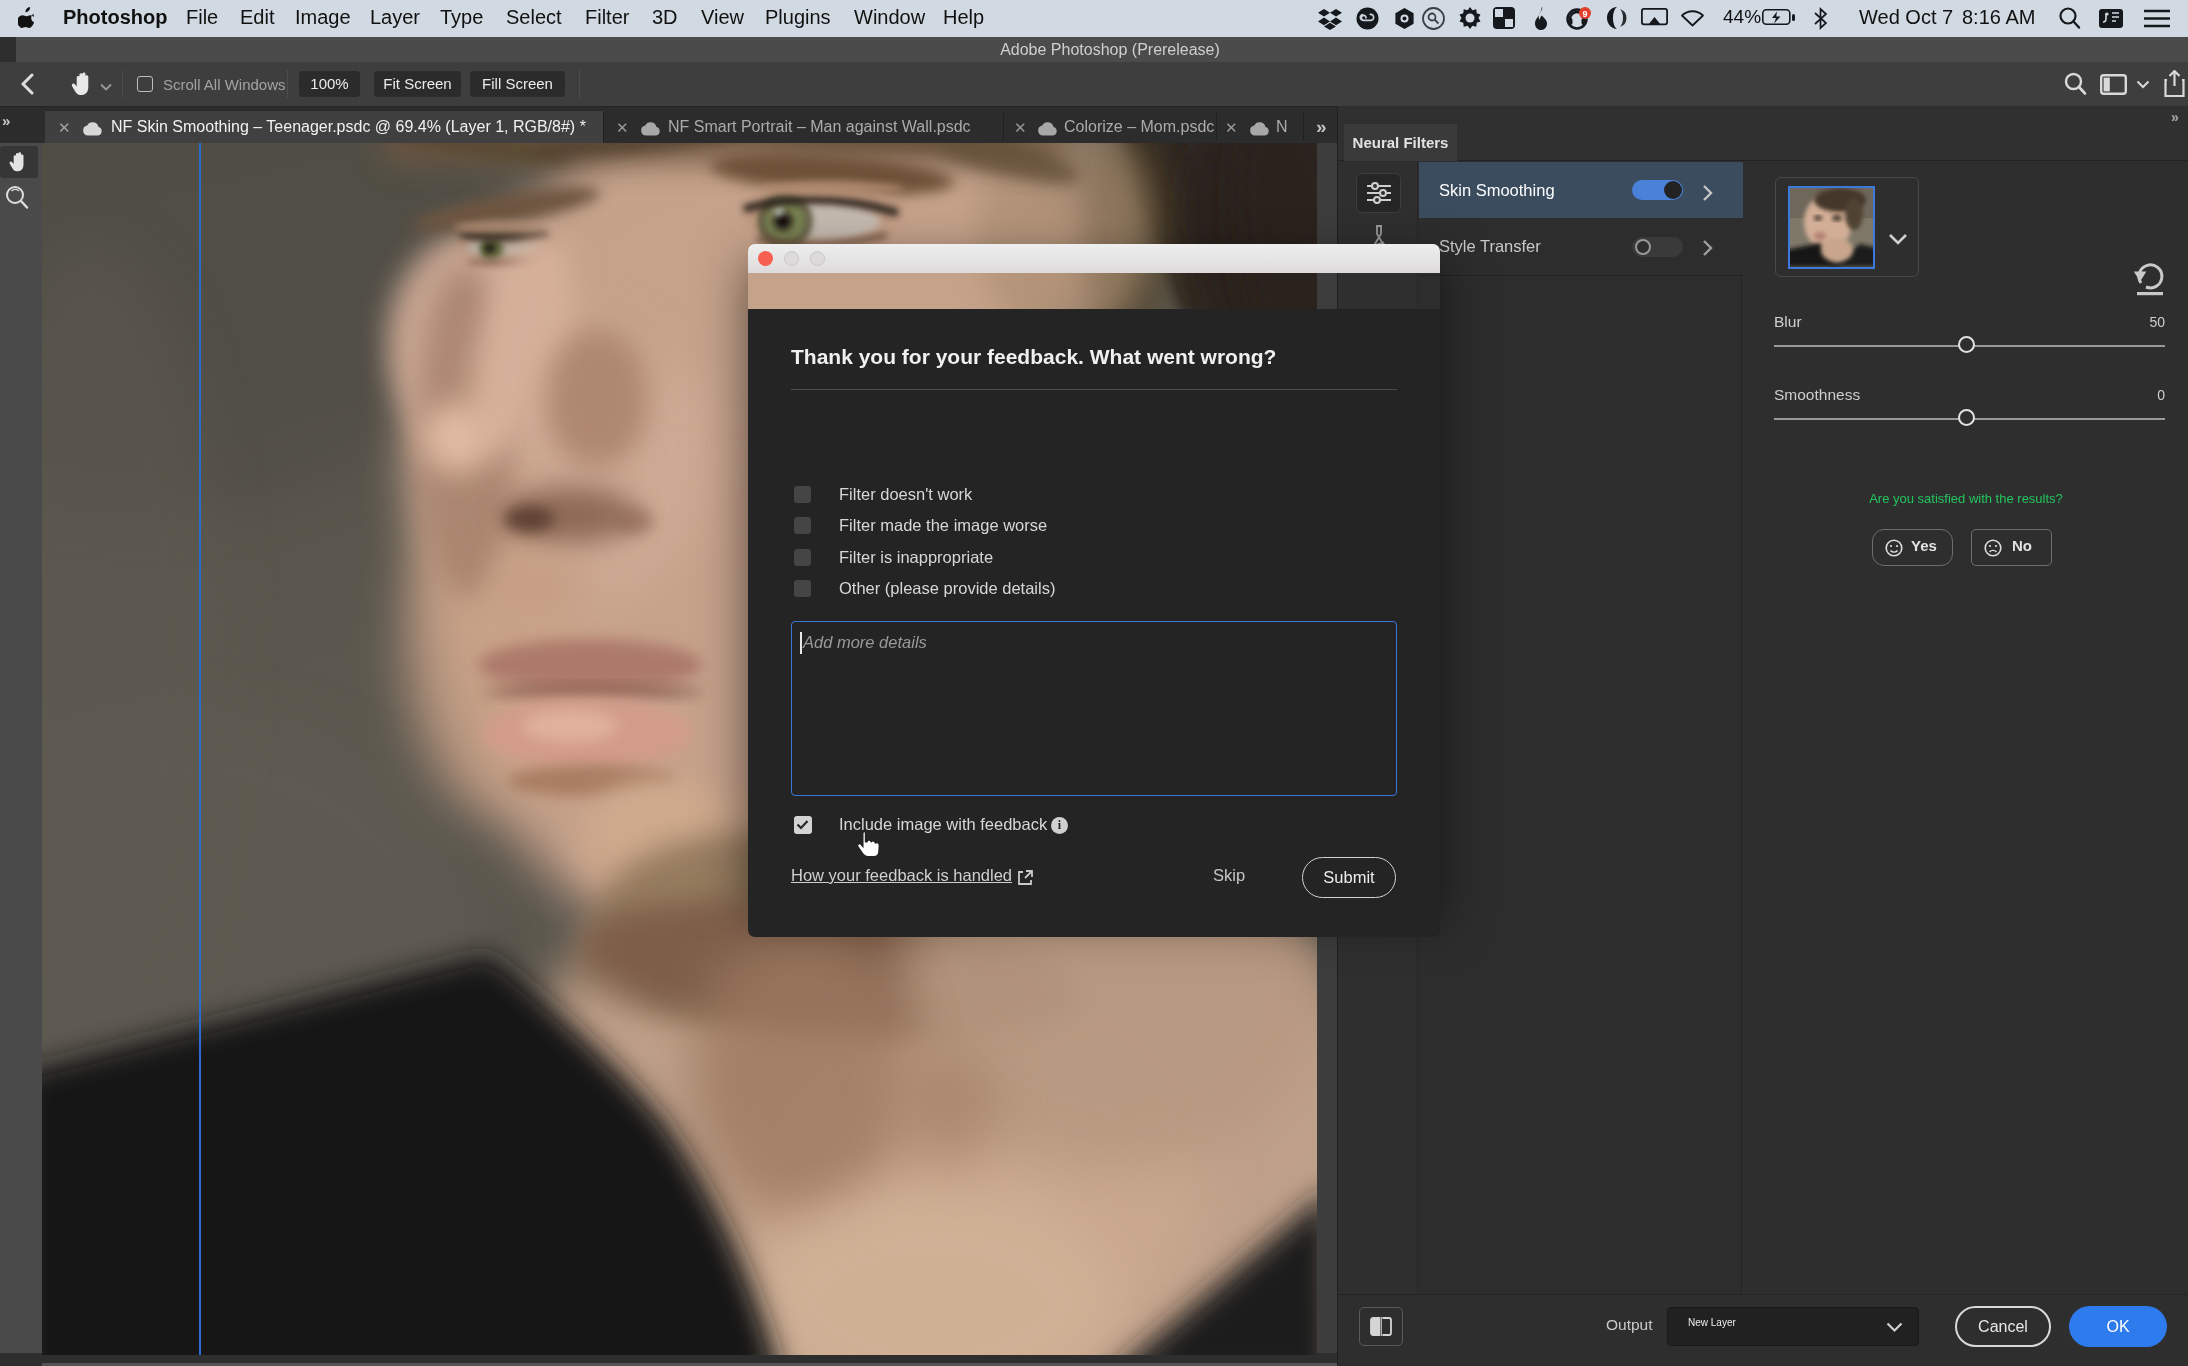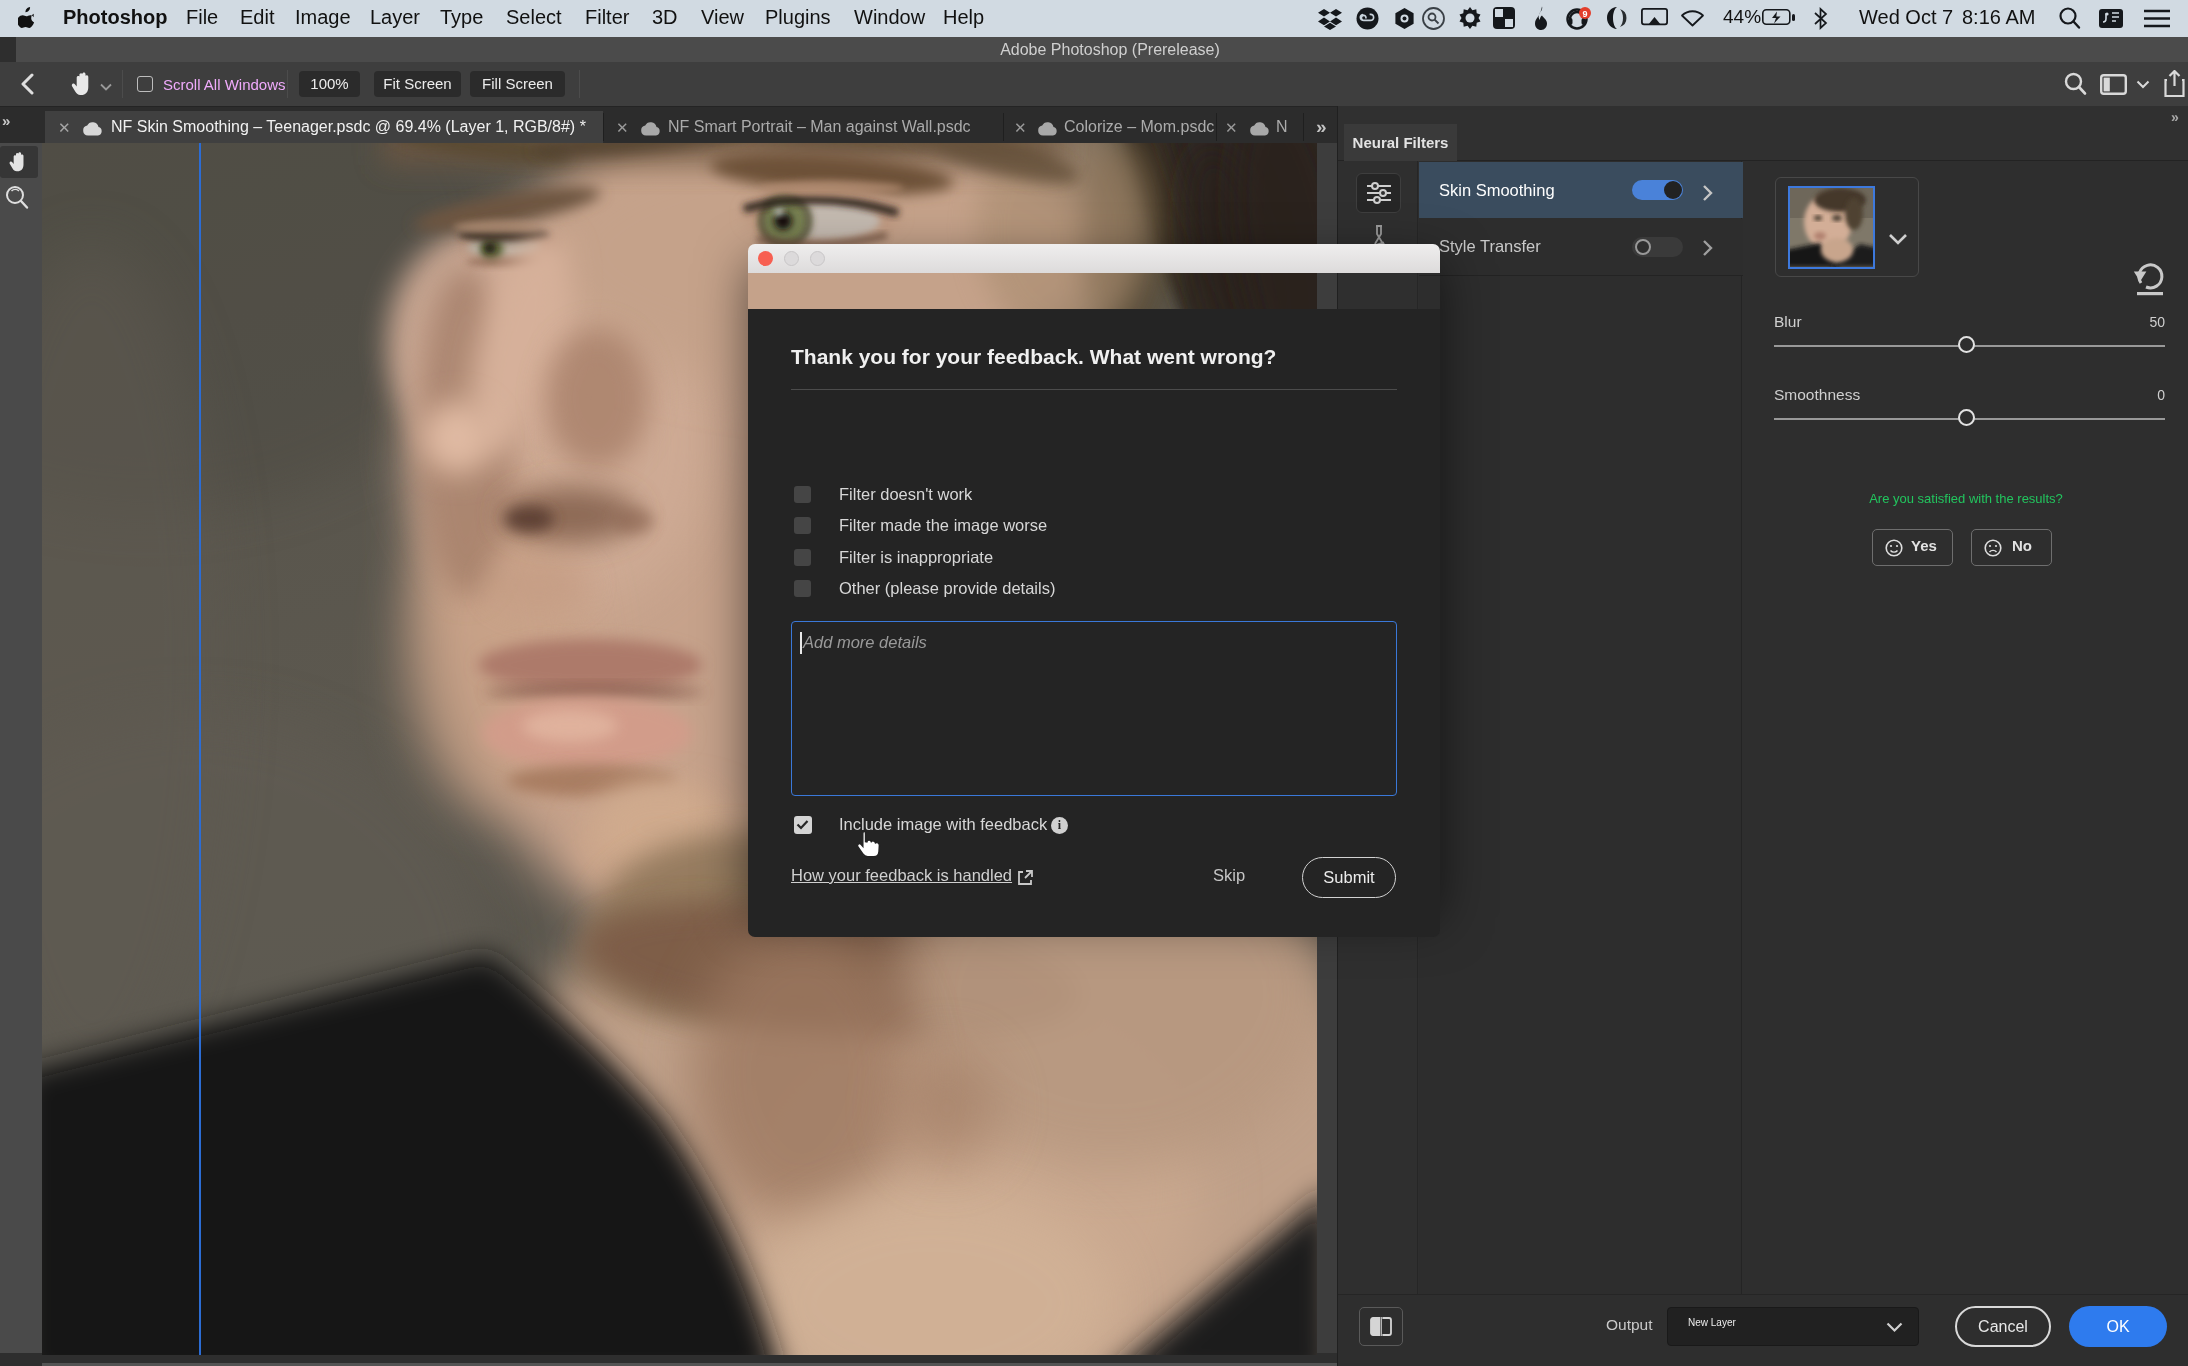--- a/index.html
+++ b/index.html
@@ -185,21 +185,21 @@
       <path d="M14 2L5 11l9 9" fill="none" stroke="#dedede" stroke-width="3" stroke-linecap="round" stroke-linejoin="round"></path>
     </svg>
     <svg class="abs" style="left:70px;top:9px" width="26" height="26" viewBox="0 0 26 26">
       <path fill="#e8e8e8" d="M10.2 24c-2.2 0-3.6-1.2-4.8-3.2L2.2 15.5c-.7-1.1-.4-2.2.4-2.7.8-.5 1.8-.3 2.5.6l1.6 2V6.8c0-1 .7-1.7 1.6-1.7.4 0 .8.1 1.1.4V4c0-1 .7-1.7 1.6-1.7.5 0 1 .2 1.3.6.1-.8.8-1.4 1.6-1.4.9 0 1.6.7 1.6 1.7v1.5c.3-.3.7-.5 1.2-.5.9 0 1.6.7 1.6 1.7v10c0 4.8-2.4 8.1-7.3 8.1z"></path>
     </svg>
     <svg class="abs" style="left:100px;top:21px" width="12" height="8" viewBox="0 0 12 8">
       <path d="M1 1.5l5 5 5-5" fill="none" stroke="#9a9a9a" stroke-width="1.8"></path>
     </svg>
     <div class="vsep" style="left:122px;"></div>
     <div class="abs" style="left:137px;top:14px;width:16px;height:16px;border:1.5px solid #bdbdbd;border-radius:3px;"></div>
-    <div class="abs" style="left:163px;top:14px;color:#f0abfc;font-size:15px;">Scroll All Windows</div>
+    <div class="abs" style="left:163px;top:14px;color:#a3a3a3;font-size:15px;">Scroll All Windows</div>
     <div class="vsep" style="left:287px;"></div>
     <div class="obtn" style="left:299px;width:61px;line-height:26px;">100%</div>
     <div class="obtn" style="left:374px;width:87px;line-height:26px;">Fit Screen</div>
     <div class="obtn" style="left:470px;width:95px;line-height:26px;">Fill Screen</div>
     <div class="vsep" style="left:579px;"></div>
     <svg class="abs" style="left:2064px;top:10px" width="23" height="24" viewBox="0 0 23 24">
       <circle cx="9.5" cy="9.5" r="7.5" fill="none" stroke="#d9d9d9" stroke-width="2.4"></circle>
       <path d="M15 15l6 6.5" stroke="#d9d9d9" stroke-width="2.6" stroke-linecap="round"></path>
     </svg>
     <svg class="abs" style="left:2100px;top:12px" width="27" height="21" viewBox="0 0 27 21">
@@ -451,21 +451,21 @@
       <div class="abs" style="left:362px;top:153px;width:60px;text-align:right;font-size:14px;color:#cfcfcf;">50</div>
       <div class="abs" style="left:31px;top:184px;width:391px;height:2px;background:#999;"></div>
       <div class="abs" style="left:215px;top:175px;width:17px;height:17px;border:2px solid #e2e2e2;border-radius:50%;background:#2e2e2e;"></div>
 
       <div class="abs" style="left:31px;top:225px;font-size:15.5px;color:#cfcfcf;">Smoothness</div>
       <div class="abs" style="left:362px;top:226px;width:60px;text-align:right;font-size:14px;color:#cfcfcf;">0</div>
       <div class="abs" style="left:31px;top:257px;width:391px;height:2px;background:#999;"></div>
       <div class="abs" style="left:215px;top:248px;width:17px;height:17px;border:2px solid #e2e2e2;border-radius:50%;background:#2e2e2e;"></div>
 
       <div class="abs" style="left:0px;top:330px;width:446px;text-align:center;font-size:13px;color:#22c55e;">Are you satisfied with the results?</div>
-      <div class="abs" style="left:129px;top:368px;width:81px;height:37px;border:1.5px solid #6e6e6e;border-radius:5px;">
+      <div class="abs" style="left:129px;top:368px;width:81px;height:37px;border:1.5px solid #6e6e6e;border-radius:12px;">
         <svg class="abs" style="left:12px;top:9px" width="18" height="18" viewBox="0 0 18 18">
           <circle cx="9" cy="9" r="7.8" fill="none" stroke="#dedede" stroke-width="1.6"></circle>
           <circle cx="6" cy="7" r="1.1" fill="#dedede"></circle>
             <circle cx="12" cy="7" r="1.1" fill="#dedede"></circle>
           <path d="M5.5 11.5a4.5 4.5 0 0 0 7 0" fill="none" stroke="#dedede" stroke-width="1.4"></path>
         </svg>
         <div class="abs" style="left:38px;top:7px;font-size:15px;font-weight:bold;color:#e2e2e2;">Yes</div>
       </div>
       <div class="abs" style="left:228px;top:368px;width:81px;height:37px;border:1.5px solid #6e6e6e;border-radius:5px;">
         <svg class="abs" style="left:12px;top:9px" width="18" height="18" viewBox="0 0 18 18">

